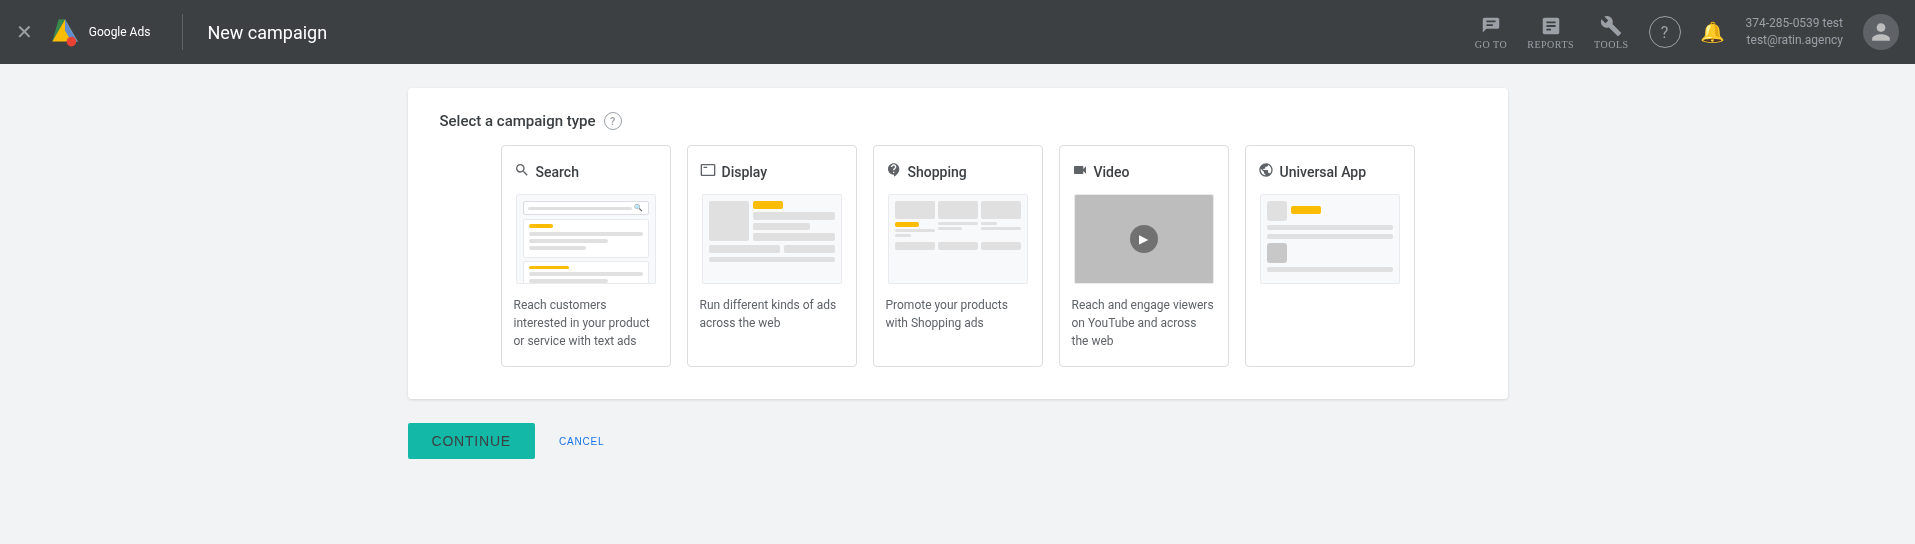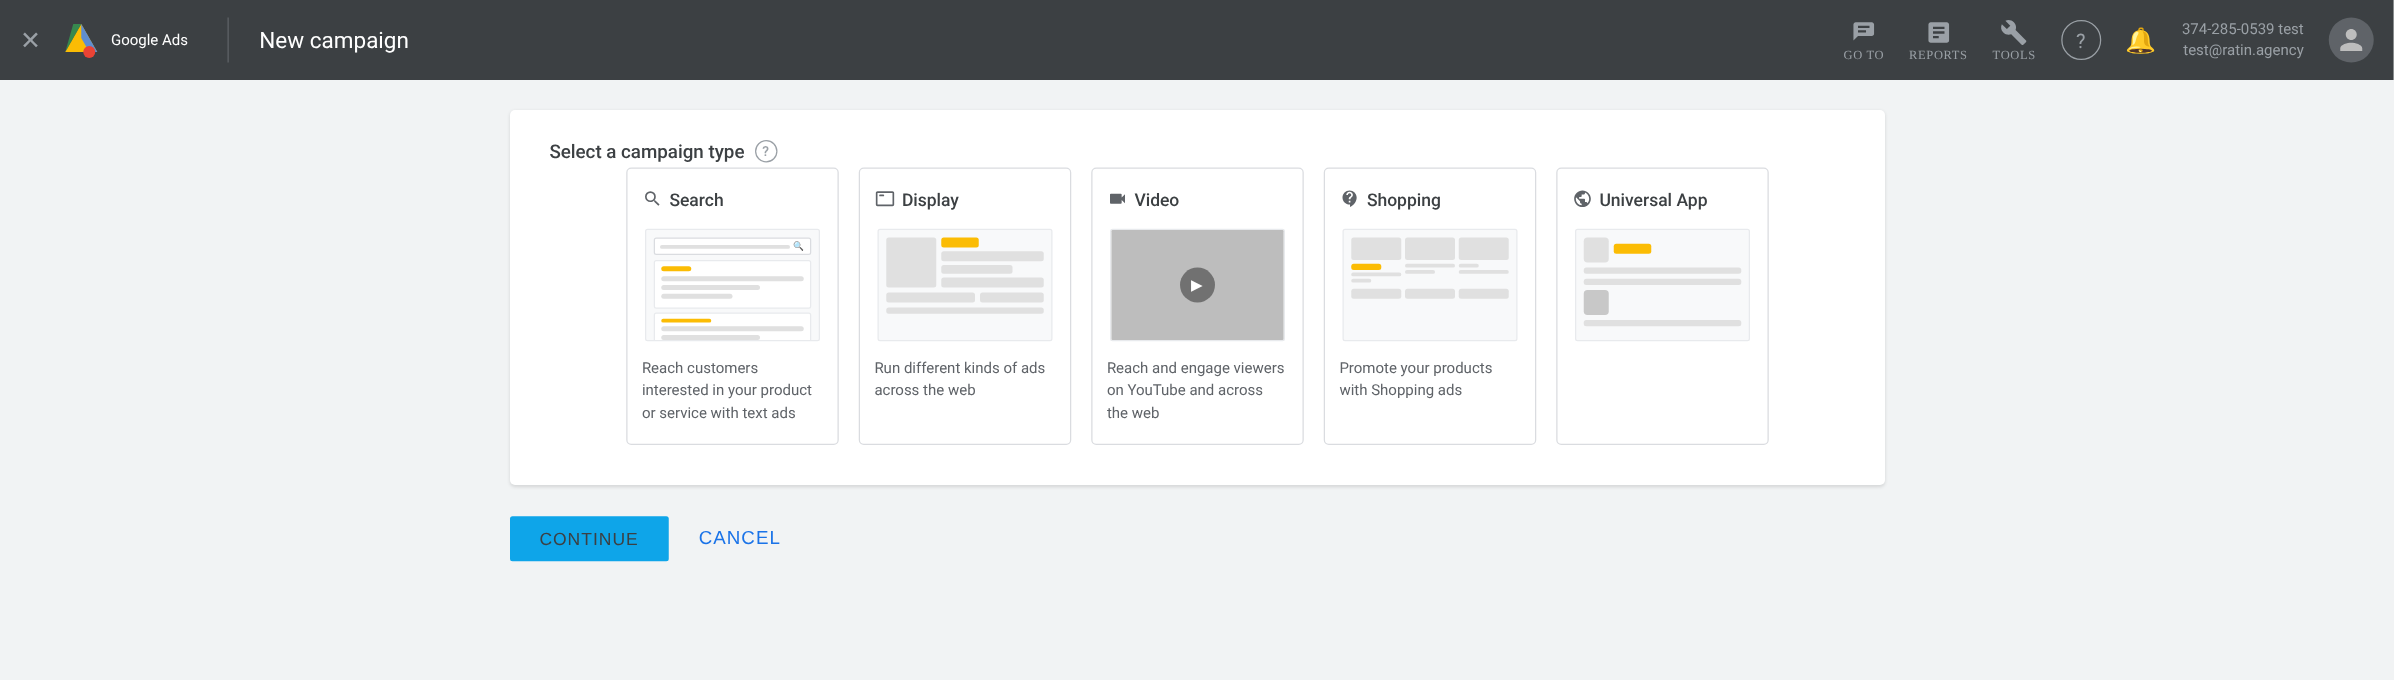--- a/index.html
+++ b/index.html
@@ -114,21 +114,21 @@
       margin: 0 auto;
       box-shadow: 0 1px 3px rgba(0,0,0,0.12);
     }
     .section-title {
       display: flex;
       align-items: flex-start;
       gap: 8px;
       font-size: 15px;
       color: #3c4043;
       font-weight: 500;
-      margin-bottom: 4px;
+      margin-bottom: 15px;
     }
     .help-icon {
       width: 18px;
       height: 18px;
       border-radius: 50%;
       border: 1.5px solid #9aa0a6;
       display: flex;
       align-items: center;
       justify-content: center;
       font-size: 11px;
@@ -242,35 +242,35 @@
     .footer-actions {
       display: flex;
       align-items: center;
       gap: 16px;
       margin-top: 24px;
       max-width: 1100px;
       margin-left: auto;
       margin-right: auto;
     }
     .btn-continue {
-      background: #0ea5e9;
+      background: #14b8a6;
       color: #3c4043;
       border: none;
       padding: 10px 24px;
       font-size: 14px;
       font-weight: 500;
       letter-spacing: 0.8px;
       cursor: pointer;
       border-radius: 2px;
     }
     .btn-cancel {
       background: transparent;
       color: #1a73e8;
       border: none;
-      font-size: 15px;
+      font-size: 10px;
       font-weight: 500;
       letter-spacing: 0.8px;
       cursor: pointer;
       padding: 10px 8px;
     }
   </style>
 </head>
 <body>
 
 <nav class="topnav">
@@ -392,37 +392,20 @@
             <div class="display-row">
               <div class="display-block" style="height:8px"></div>
               <div class="display-block" style="height:8px;width:40%;flex:none"></div>
             </div>
             <div class="display-row">
               <div class="display-block small" style="height:5px"></div>
             </div>
           </div>
         </div>
         <div class="type-desc">Run different kinds of ads across the web</div>
-      </div>
-
-      <div class="campaign-type-card">
-        <div class="type-header">
-          <span class="type-icon">
-            <svg width="16" height="16" viewBox="0 0 24 24" fill="#5f6368">
-                <path d="M17 10.5V7c0-.55-.45-1-1-1H4c-.55 0-1 .45-1 1v10c0 .55.45 1 1 1h12c.55 0 1-.45 1-1v-3.5l4 4v-11l-4 4z"></path>
-              </svg>
-          </span>
-          <span>Video</span>
-        </div>
-        <div class="type-preview" style="padding:0">
-          <div class="preview-video">
-            <div class="video-play">▶</div>
-          </div>
-        </div>
-        <div class="type-desc">Reach and engage viewers on YouTube and across the web</div>
       </div>
 
       <div class="campaign-type-card">
         <div class="type-header">
           <span class="type-icon">
             <svg width="16" height="16" viewBox="0 0 24 24" fill="#5f6368">
                 <path d="M11.5 2C6.81 2 3 5.81 3 10.5S6.81 19 11.5 19h.5v3c4.86-2.34 8-7 8-11.5C20 5.81 16.19 2 11.5 2zm1 14.5h-2v-2h2v2zm0-4h-2c0-3.25 3-3 3-5 0-1.1-.9-2-2-2s-2 .9-2 2h-2c0-2.21 1.79-4 4-4s4 1.79 4 4c0 2.5-3 2.75-3 5z"></path>
               </svg>
           </span>
           <span>Shopping</span>
@@ -456,20 +439,37 @@
             </div>
           </div>
         </div>
         <div class="type-desc">Promote your products with Shopping ads</div>
       </div>
 
       <div class="campaign-type-card">
         <div class="type-header">
           <span class="type-icon">
             <svg width="16" height="16" viewBox="0 0 24 24" fill="#5f6368">
+                <path d="M17 10.5V7c0-.55-.45-1-1-1H4c-.55 0-1 .45-1 1v10c0 .55.45 1 1 1h12c.55 0 1-.45 1-1v-3.5l4 4v-11l-4 4z"></path>
+              </svg>
+          </span>
+          <span>Video</span>
+        </div>
+        <div class="type-preview" style="padding:0">
+          <div class="preview-video">
+            <div class="video-play">▶</div>
+          </div>
+        </div>
+        <div class="type-desc">Reach and engage viewers on YouTube and across the web</div>
+      </div>
+
+      <div class="campaign-type-card">
+        <div class="type-header">
+          <span class="type-icon">
+            <svg width="16" height="16" viewBox="0 0 24 24" fill="#5f6368">
                 <path d="M12 2C6.48 2 2 6.48 2 12s4.48 10 10 10 10-4.48 10-10S17.52 2 12 2zm-1 17.93c-3.95-.49-7-3.85-7-7.93 0-.62.08-1.21.21-1.79L9 15v1c0 1.1.9 2 2 2v1.93zm6.9-2.54c-.26-.81-1-1.39-1.9-1.39h-1v-3c0-.55-.45-1-1-1H8v-2h2c.55 0 1-.45 1-1V7h2c1.1 0 2-.9 2-2v-.41c2.93 1.19 5 4.06 5 7.41 0 2.08-.8 3.97-2.1 5.39z"></path>
               </svg>
           </span>
           <span>Universal App</span>
         </div>
         <div class="type-preview">
           <div class="preview-app">
             <div class="app-row">
               <div class="app-icon-box"></div>
               <div style="flex:1;display:flex;flex-direction:column;gap:2px">

